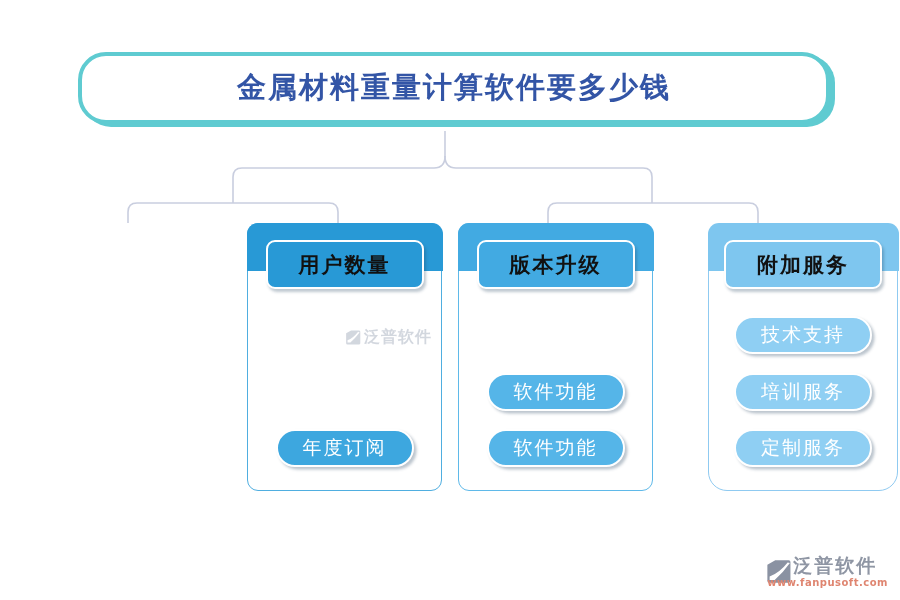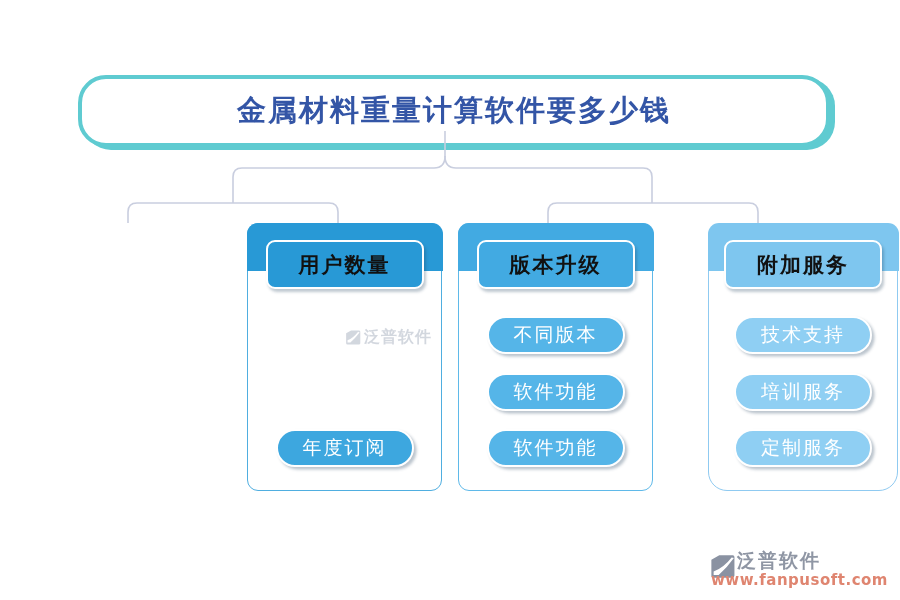--- a/index.html
+++ b/index.html
@@ -2,21 +2,21 @@
 <html><head>
 <meta charset="utf-8">
 <style>
   html,body{margin:0;padding:0;background:#fff;}
   .canvas{
     position:relative;width:900px;height:600px;overflow:hidden;background:#fff;
     font-family:"DejaVu Serif","Liberation Serif",serif;
   }
   
   .title-box{
-    position:absolute;left:78px;top:75px;width:744px;height:64px;
+    position:absolute;left:78px;top:52px;width:744px;height:64px;
     background:#fff;border:4px solid var(--title-border);border-radius:28px;
     box-shadow:5px 3px 0 var(--title-border);
     display:flex;align-items:center;justify-content:center;
   }
   .title-box span{
     color:var(--title-text);font-size:29px;font-weight:bold;letter-spacing:2px;
   }
   
   .connectors{position:absolute;left:0;top:0;width:900px;height:600px;pointer-events:none;}
   .connectors path{fill:none;stroke:var(--line);stroke-width:1.6px;}
@@ -57,21 +57,21 @@
   }
   .ghost-mark .g-logo{width:17px;height:17px;}
   .ghost-mark span{font-size:16px;font-weight:bold;color:#8C97AB;letter-spacing:1px;}
   
   .footer-mark{
     position:absolute;right:12px;bottom:12px;display:flex;align-items:flex-start;gap:2px;
   }
   .footer-mark .f-logo{width:27px;height:27px;margin-top:2px;}
   .f-text{display:flex;flex-direction:column;align-items:flex-start;line-height:1;}
   .f-brand{font-size:19px;font-weight:bold;color:var(--wm-gray);letter-spacing:2px;}
-  .f-url{font-size:15px;font-weight:bold;color:var(--wm-red);margin-top:3px;margin-left:-26px;letter-spacing:.5px;font-family:"DejaVu Sans","Liberation Sans",sans-serif;}
+  .f-url{font-size:10px;font-weight:bold;color:var(--wm-red);margin-top:3px;margin-left:-26px;letter-spacing:.5px;font-family:"DejaVu Sans","Liberation Sans",sans-serif;}
 </style>
 </head>
 <body>
 
 <div class="canvas" style="--title-border: #5FCBD1; --title-text: #3355A6; --line: #C9CEDF; --wm-gray: #8F96A4; --wm-red: #DF8570;">
 
   <div class="title-box">
     <span>金属材料重量计算软件要多少钱</span>
   </div>
 
@@ -86,21 +86,20 @@
 
   <div class="column" style="--band: #2899D6; --pill: #3DA7DF; --border: #4FAEE0;">
     <div class="band"></div>
     <div class="header">用户数量</div>
     <div class="pill pill-2">年度订阅</div>
   </div>
 
   <div class="column" style="--band: #42AAE2; --pill: #55B5E8; --border: #5FB9E9;">
     <div class="band"></div>
     <div class="header">版本升级</div>
-    <div class="pill pill-0">不同版本</div>
     <div class="pill pill-1">软件功能</div>
     <div class="pill pill-2">软件功能</div>
   </div>
 
   <div class="column" style="--band: #7EC6EF; --pill: #8FCFF3; --border: #8FCAF1;">
     <div class="band"></div>
     <div class="header">附加服务</div>
     <div class="pill pill-0">技术支持</div>
     <div class="pill pill-1">培训服务</div>
     <div class="pill pill-2">定制服务</div>

